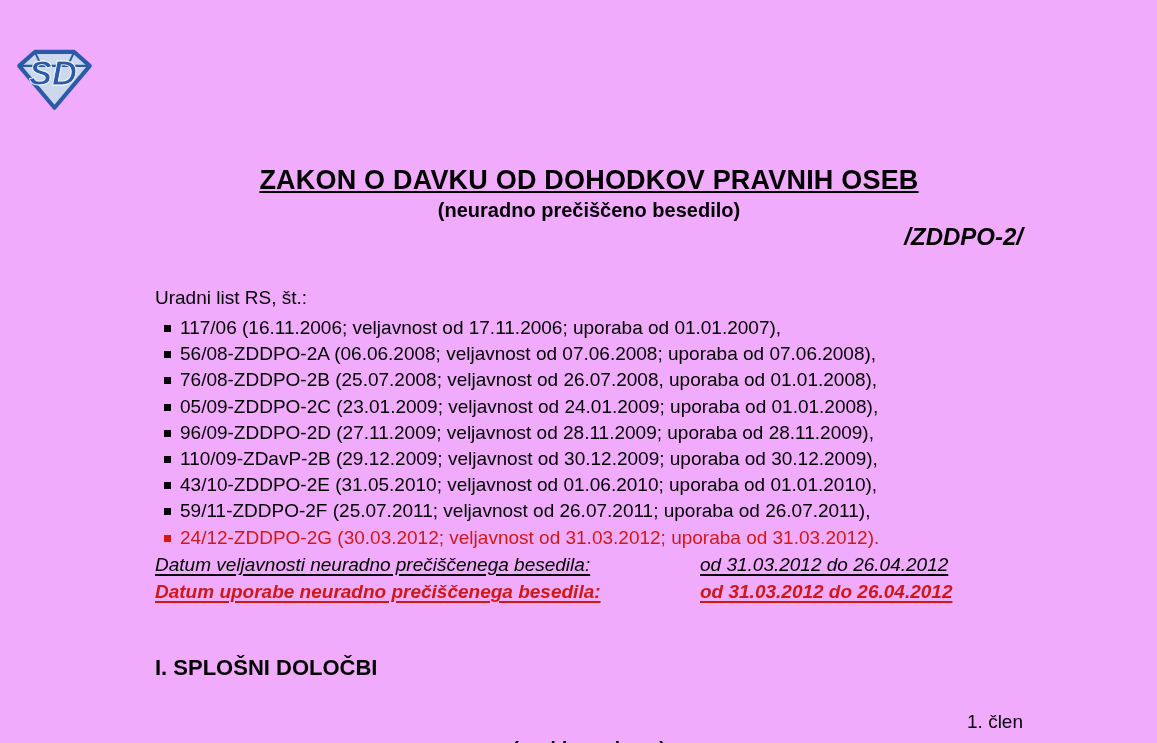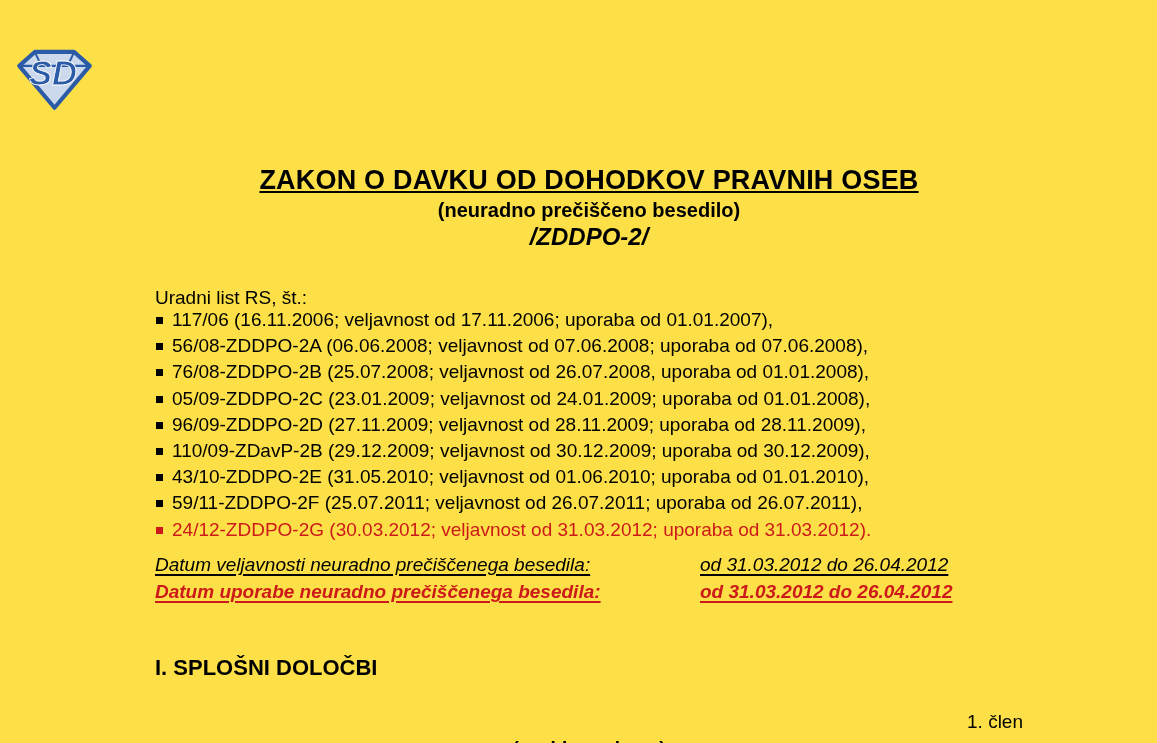--- a/index.html
+++ b/index.html
@@ -4,21 +4,21 @@
 <style>
   html, body {
     margin: 0;
     padding: 0;
     background: #ffffff;
   }
   .page {
     position: relative;
     width: 1157px;
     height: 743px;
-    background: #fde047;
+    background: #f0abfc;
     overflow: hidden;
     font-family: "Liberation Sans", "DejaVu Sans", sans-serif;
     color: #000000;
   }
   .logo {
     position: absolute;
     left: 13px;
     top: 47px;
     width: 83px;
     height: 64px;
@@ -50,38 +50,38 @@
     text-align: center;
     font-size: 20px;
     font-weight: bold;
     white-space: nowrap;
   }
   .doc-code {
     position: absolute;
     top: 223px;
     left: 0;
     width: 100%;
-    text-align: center;
+    text-align: right;
     font-size: 24px;
     font-weight: bold;
     font-style: italic;
     white-space: nowrap;
   }
   .gazette-intro {
     position: absolute;
     top: 287px;
     left: 0;
     font-size: 19px;
     white-space: nowrap;
   }
   .gazette-list {
     position: absolute;
     top: 307px;
     left: 0;
-    margin: 0;
+    margin: 8px;
     padding: 0;
     list-style: none;
     font-size: 19px;
   }
   .gazette-list li {
     position: relative;
     padding-left: 17px;
     height: 26.2px;
     line-height: 26.2px;
     white-space: nowrap;

